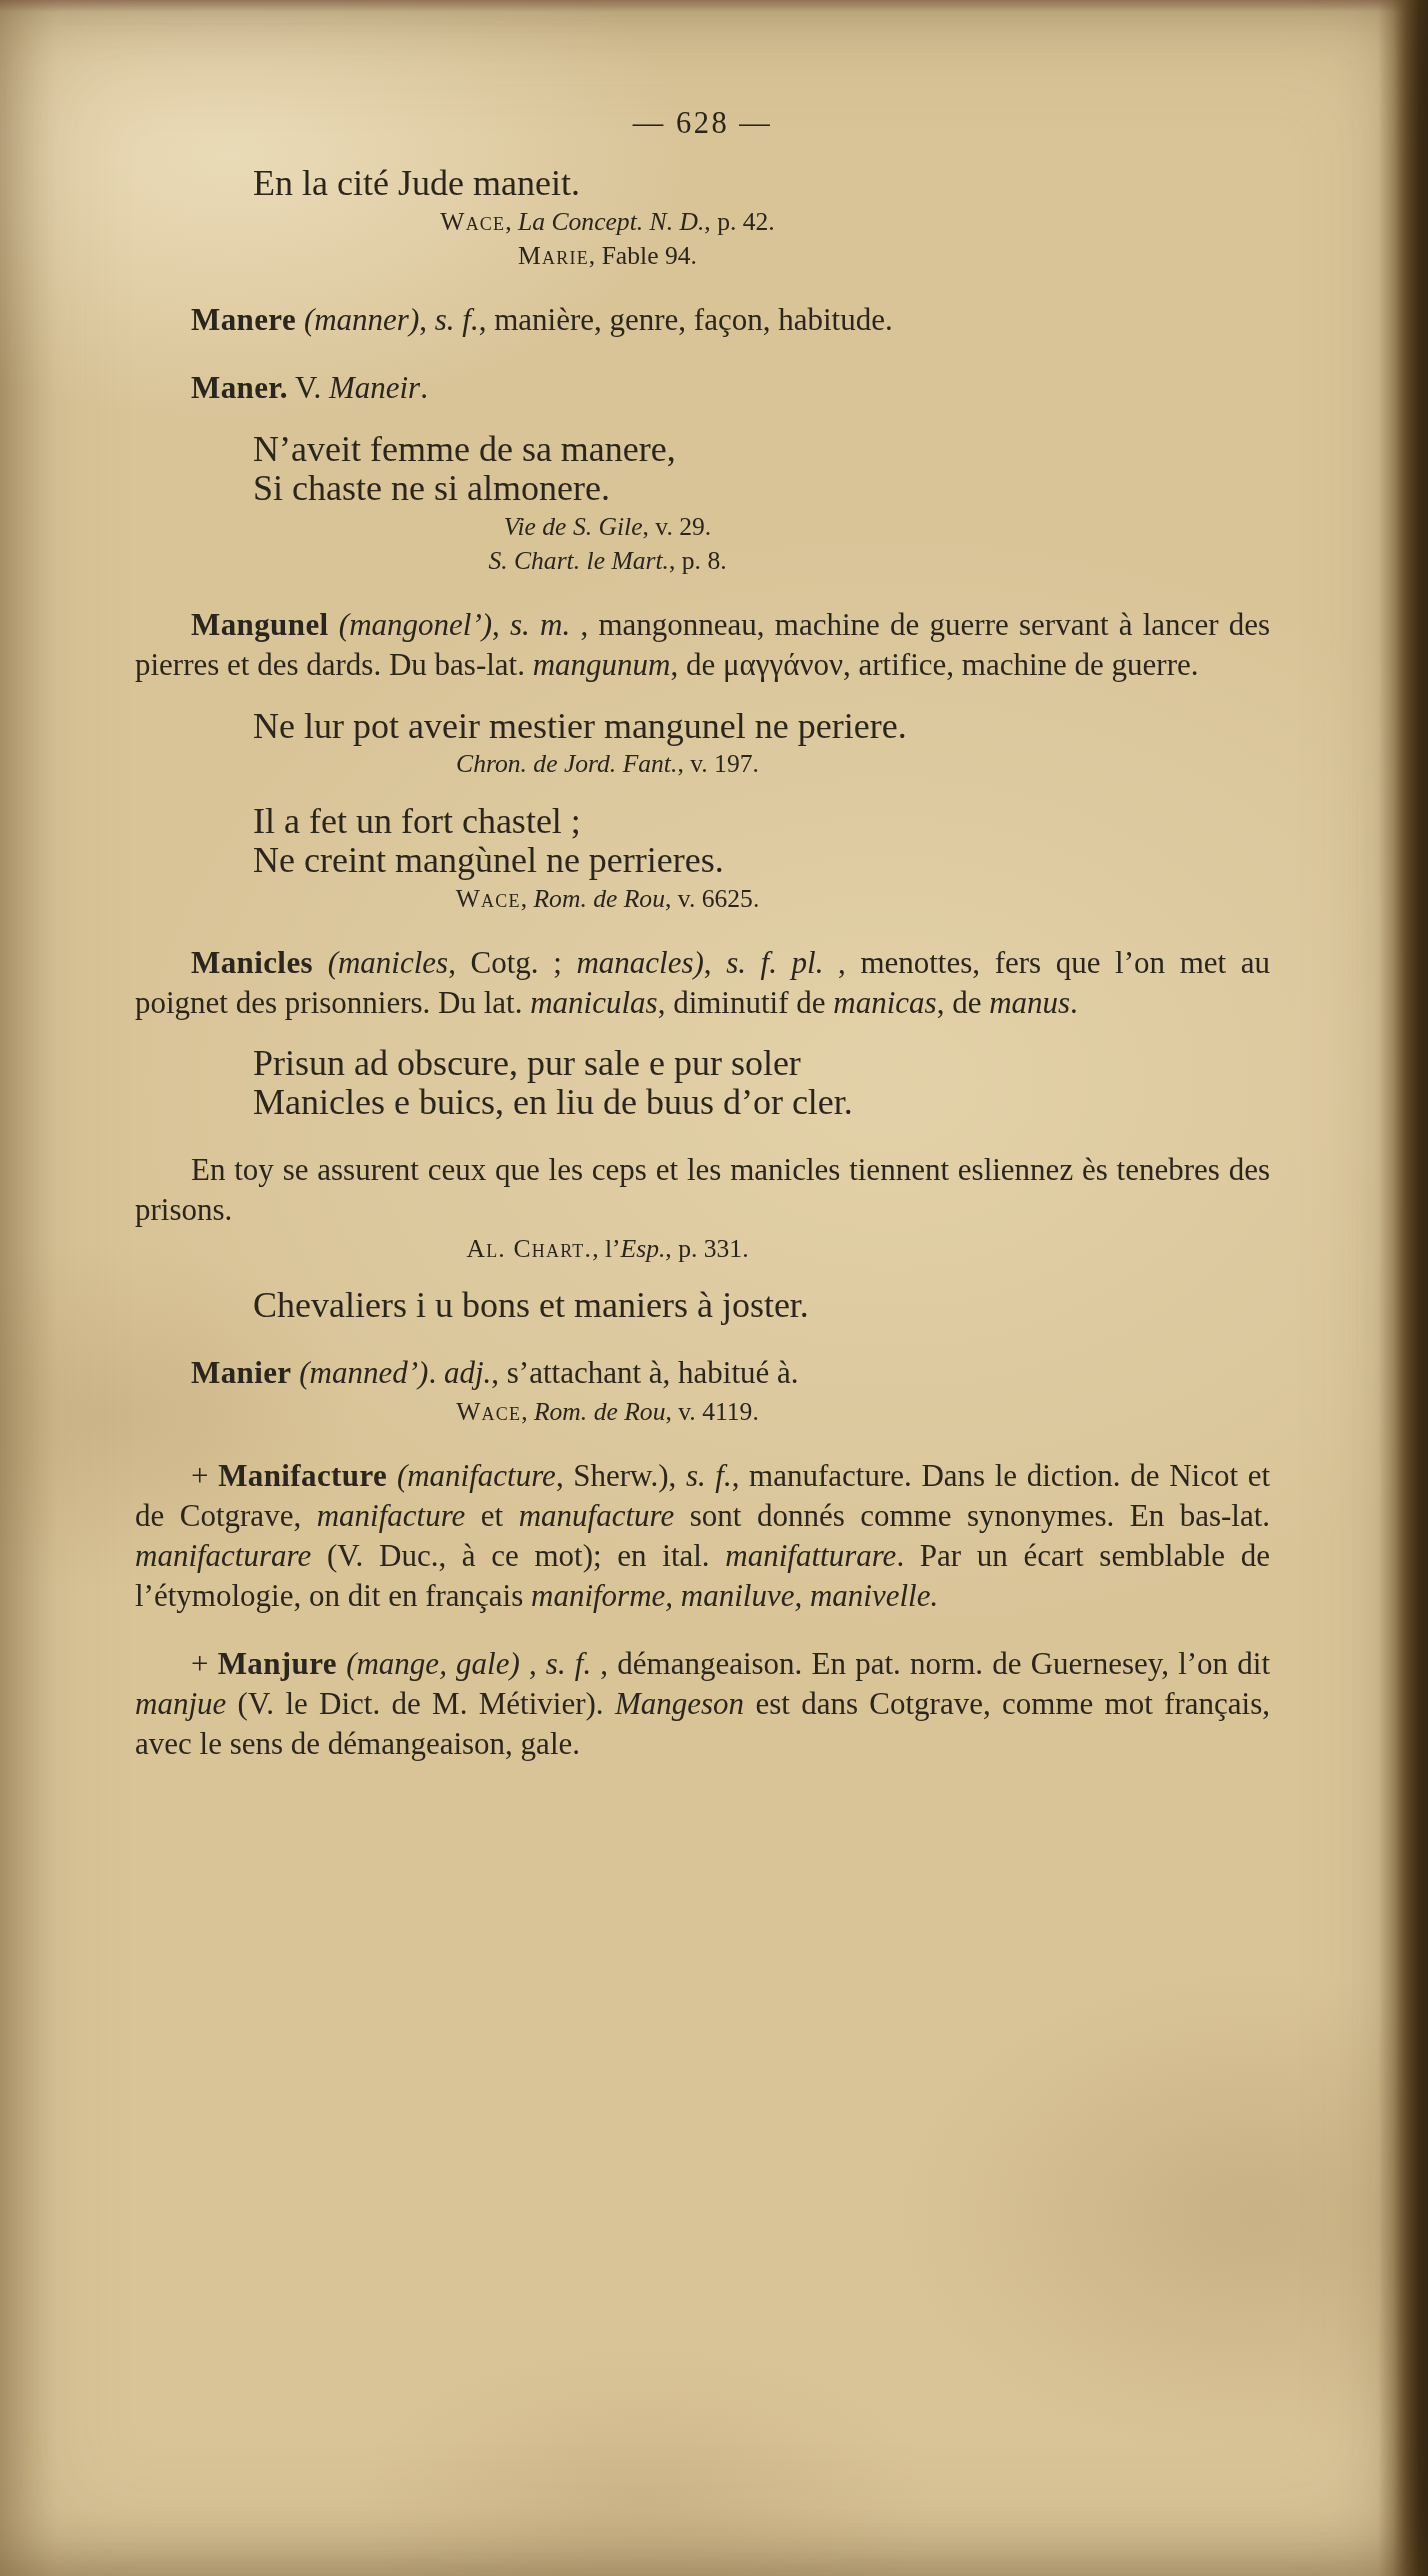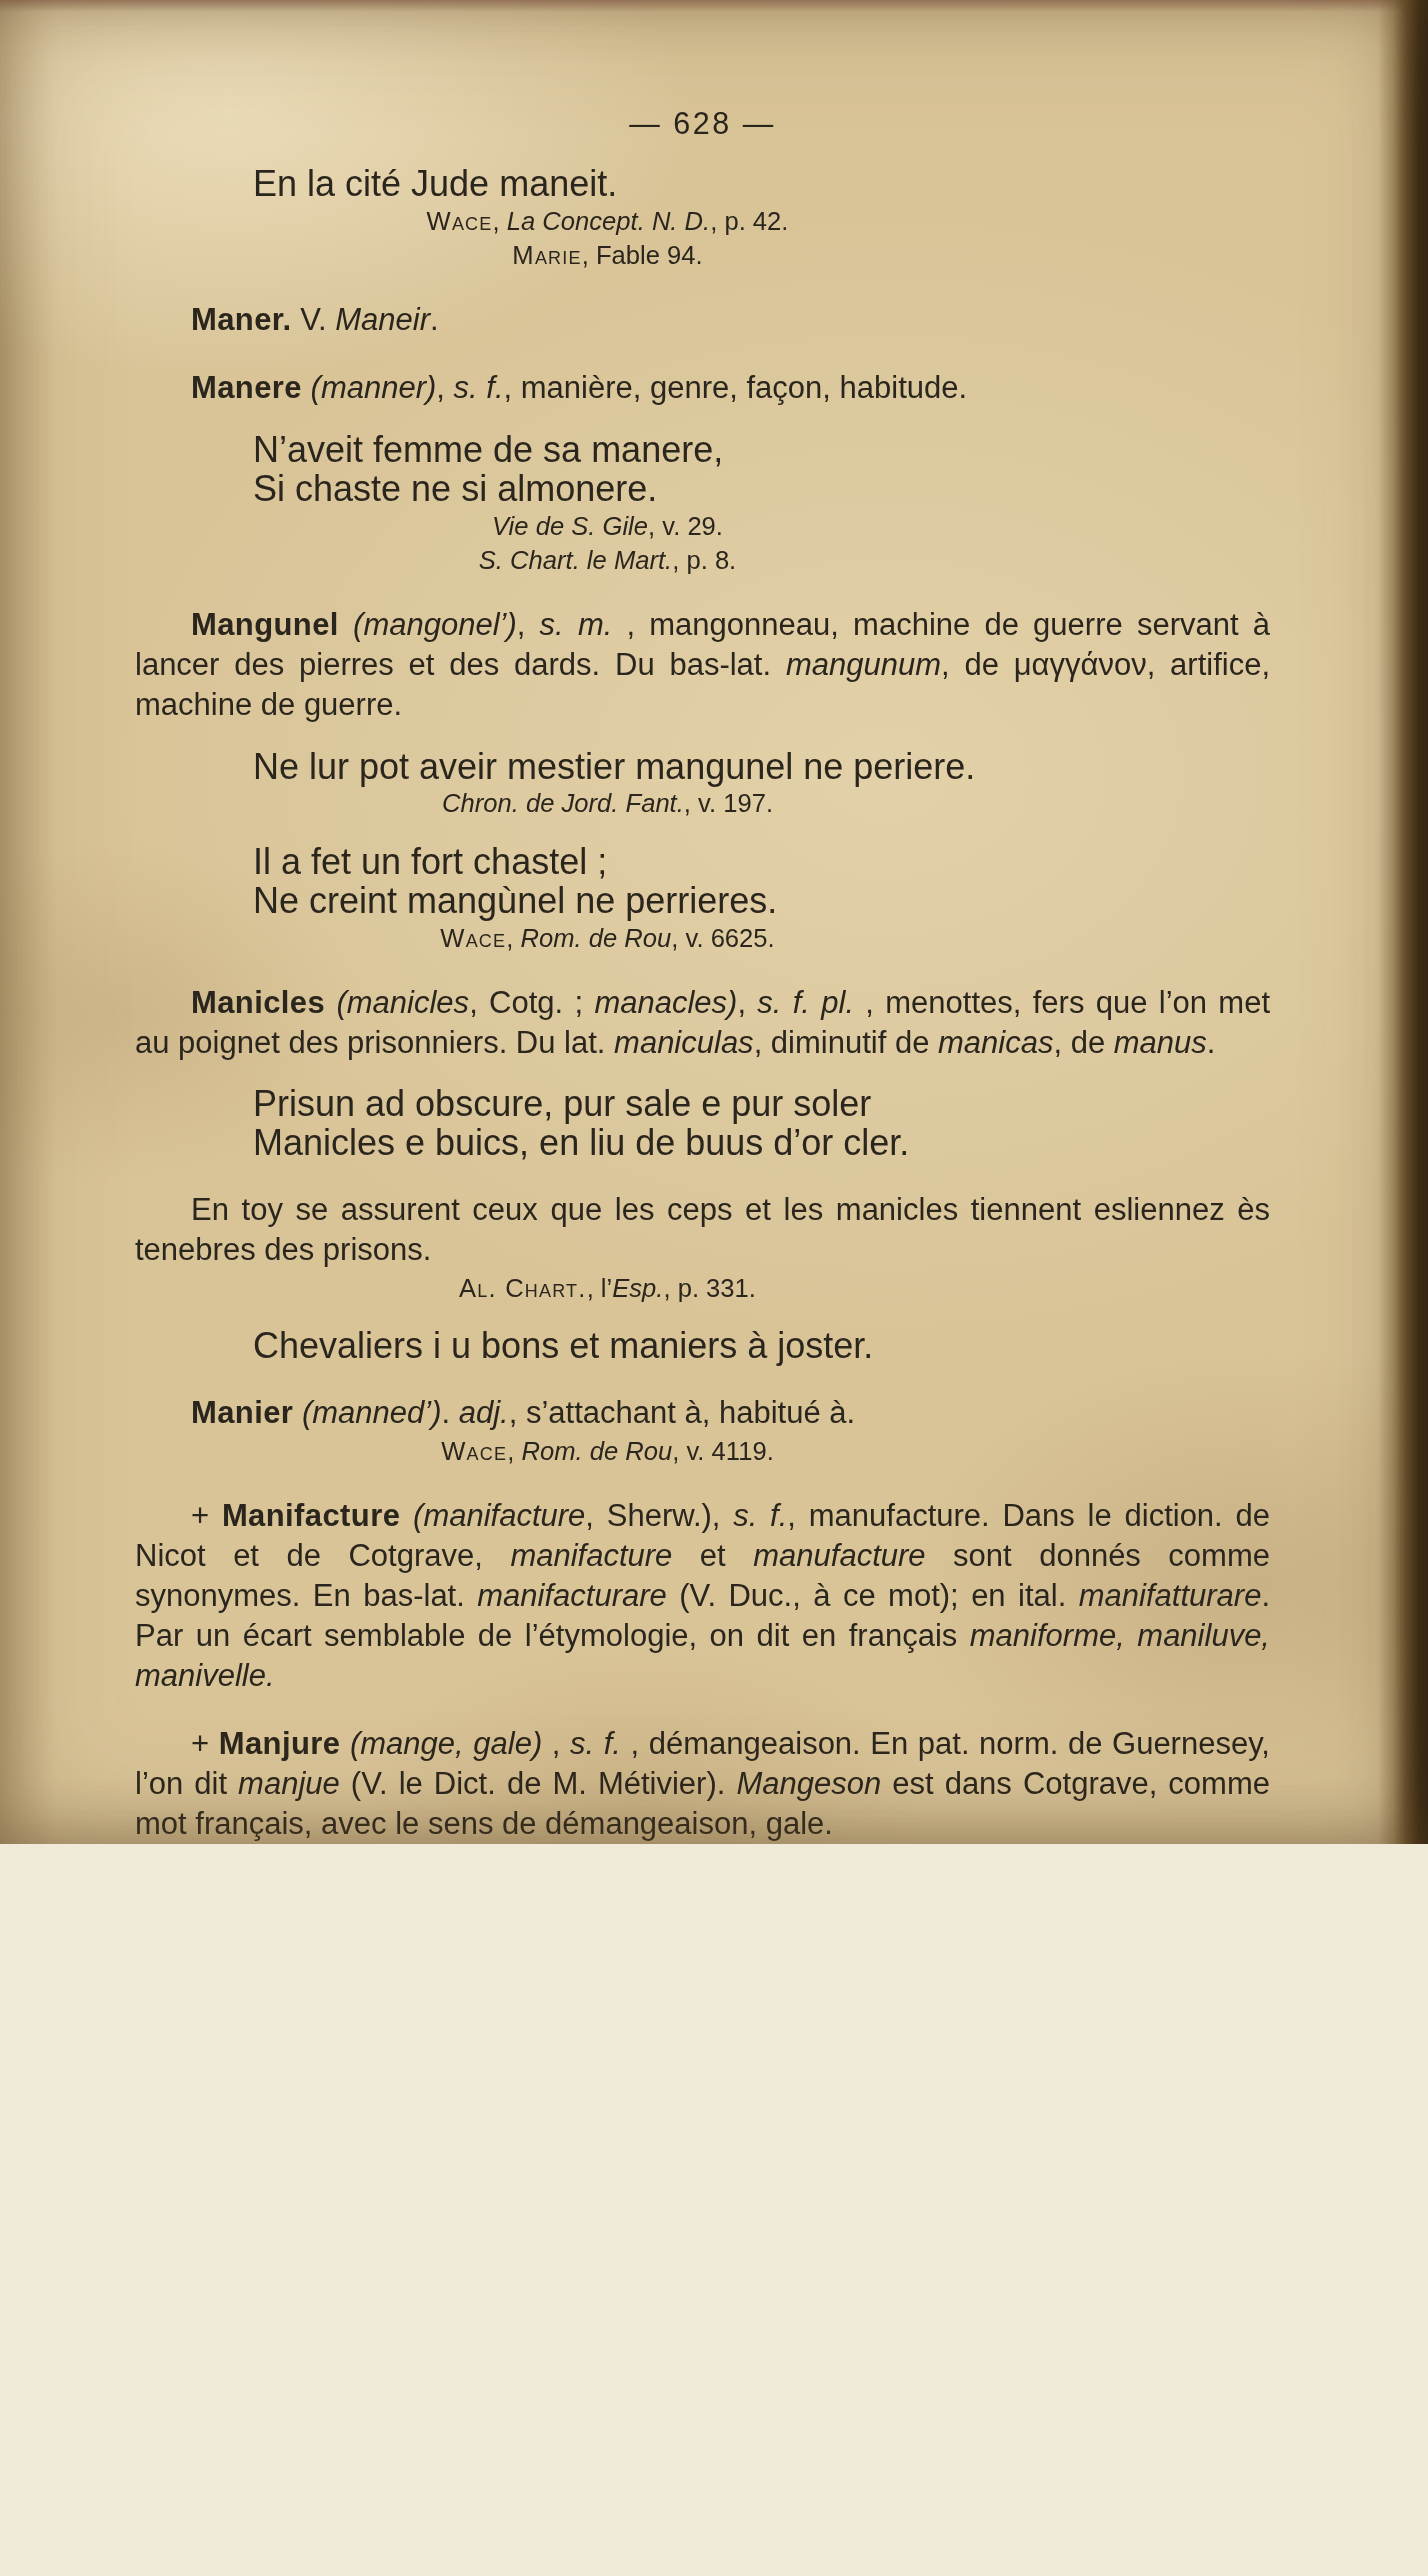--- a/index.html
+++ b/index.html
@@ -1,27 +1,27 @@
 <!DOCTYPE html>
 <html style="--paper: #d9c498; --ink: #2b261d; --edge_dark: #1d150a;font-size:13.2px"><head>
 <meta charset="utf-8">
 <style>
   html,body{margin:0;padding:0;background:#f0ead8;}
   .page{
     position:relative;
-    width:1429px;height:1844px;
+    width:1429px;height:2576px;
     background-color:var(--paper,#d9c498);
     background-image:
       radial-gradient(743px 429px at 16% 6%, rgba(248,238,210,0.55), rgba(248,238,210,0) 62%),
       radial-gradient(1073px 784px at 62% 42%, rgba(234,219,182,0.55), rgba(234,219,182,0) 72%),
       radial-gradient(512px 347px at 88% 86%, rgba(140,110,62,0.22), rgba(140,110,62,0) 70%),
       radial-gradient(347px 248px at 8% 55%, rgba(150,120,70,0.18), rgba(150,120,70,0) 70%),
       radial-gradient(413px 215px at 45% 97%, rgba(150,118,66,0.16), rgba(150,118,66,0) 70%),
       linear-gradient(90deg, rgba(125,98,55,0.28) 0%, rgba(125,98,55,0) 4%, rgba(125,98,55,0) 100%);
-    font-family:Liberation Sans, sans-serif;
+    font-family:Liberation Serif, serif;
     color:var(--ink,#2b261d);
     overflow:hidden;
   }
   .top-edge{position:absolute;top:0;left:0;width:100%;height:11.6px;
     background:linear-gradient(180deg, rgba(135,84,72,0.55), rgba(135,84,72,0));}
   .right-edge{position:absolute;top:0;right:0;width:51px;height:100%;
     background:linear-gradient(90deg, rgba(44,32,16,0) 0%, rgba(124,98,56,0.45) 30%, #6a522f 55%, #33250f 80%, var(--edge_dark,#1d150a) 100%);}
   .vignette{position:absolute;inset:0;pointer-events:none;
     box-shadow:inset 0 0 124px rgba(105,80,42,0.30), inset -28px 0 58px rgba(70,50,25,0.28), inset 0 -16.5px 50px rgba(105,80,42,0.18);}
   .text-col{position:absolute;left:135px;top:106px;width:1135px;}
@@ -43,22 +43,22 @@
   <div class="top-edge"></div>
   <div class="right-edge"></div>
   <div class="text-col">
     <div class="page-number">— 628 —</div>
     <div>
         <div class="block verse">
           <div class="verse-line">En la cité Jude maneit.</div>
         </div>
         <div class="block attribution"><span class="seg-sc">Wace</span><span class="seg-n">, </span><span class="seg-i">La Concept. N. D.</span><span class="seg-n">, p. 42.</span></div>
         <div class="block attribution"><span class="seg-sc">Marie</span><span class="seg-n">, Fable 94.</span></div>
+        <div class="block entry"><span class="seg-b">Manere</span><span class="seg-n"> </span><span class="seg-i">(manner)</span><span class="seg-n">, </span><span class="seg-i">s. f.</span><span class="seg-n">, manière, genre, façon, habitude.</span></div>
         <div class="block entry"><span class="seg-b">Maner.</span><span class="seg-n"> V. </span><span class="seg-i">Maneir</span><span class="seg-n">.</span></div>
-        <div class="block entry"><span class="seg-b">Manere</span><span class="seg-n"> </span><span class="seg-i">(manner)</span><span class="seg-n">, </span><span class="seg-i">s. f.</span><span class="seg-n">, manière, genre, façon, habitude.</span></div>
         <div class="block verse">
           <div class="verse-line">N’aveit femme de sa manere,</div>
           <div class="verse-line">Si chaste ne si almonere.</div>
         </div>
         <div class="block attribution"><span class="seg-i">Vie de S. Gile</span><span class="seg-n">, v. 29.</span></div>
         <div class="block attribution"><span class="seg-i">S. Chart. le Mart.</span><span class="seg-n">, p. 8.</span></div>
         <div class="block entry"><span class="seg-b">Mangunel</span><span class="seg-n"> </span><span class="seg-i">(mangonel’)</span><span class="seg-n">, </span><span class="seg-i">s. m.</span><span class="seg-n"> , mangonneau, machine de guerre servant à lancer des pierres et des dards. Du bas-lat. </span><span class="seg-i">mangunum</span><span class="seg-n">, de μαγγάνον, artifice, machine de guerre.</span></div>
         <div class="block verse">
           <div class="verse-line">Ne lur pot aveir mestier mangunel ne periere.</div>
         </div>

